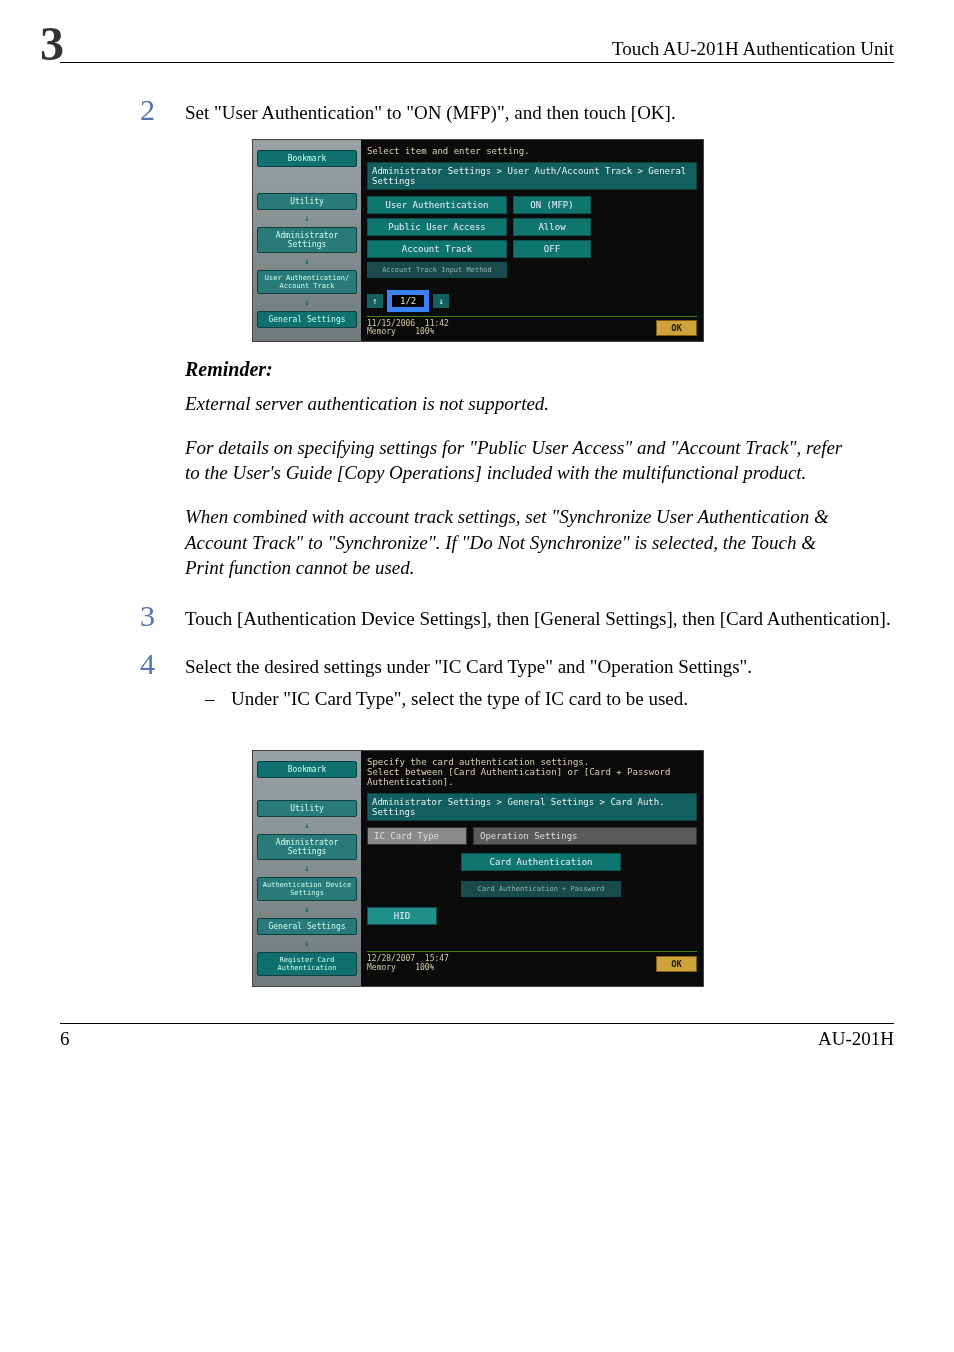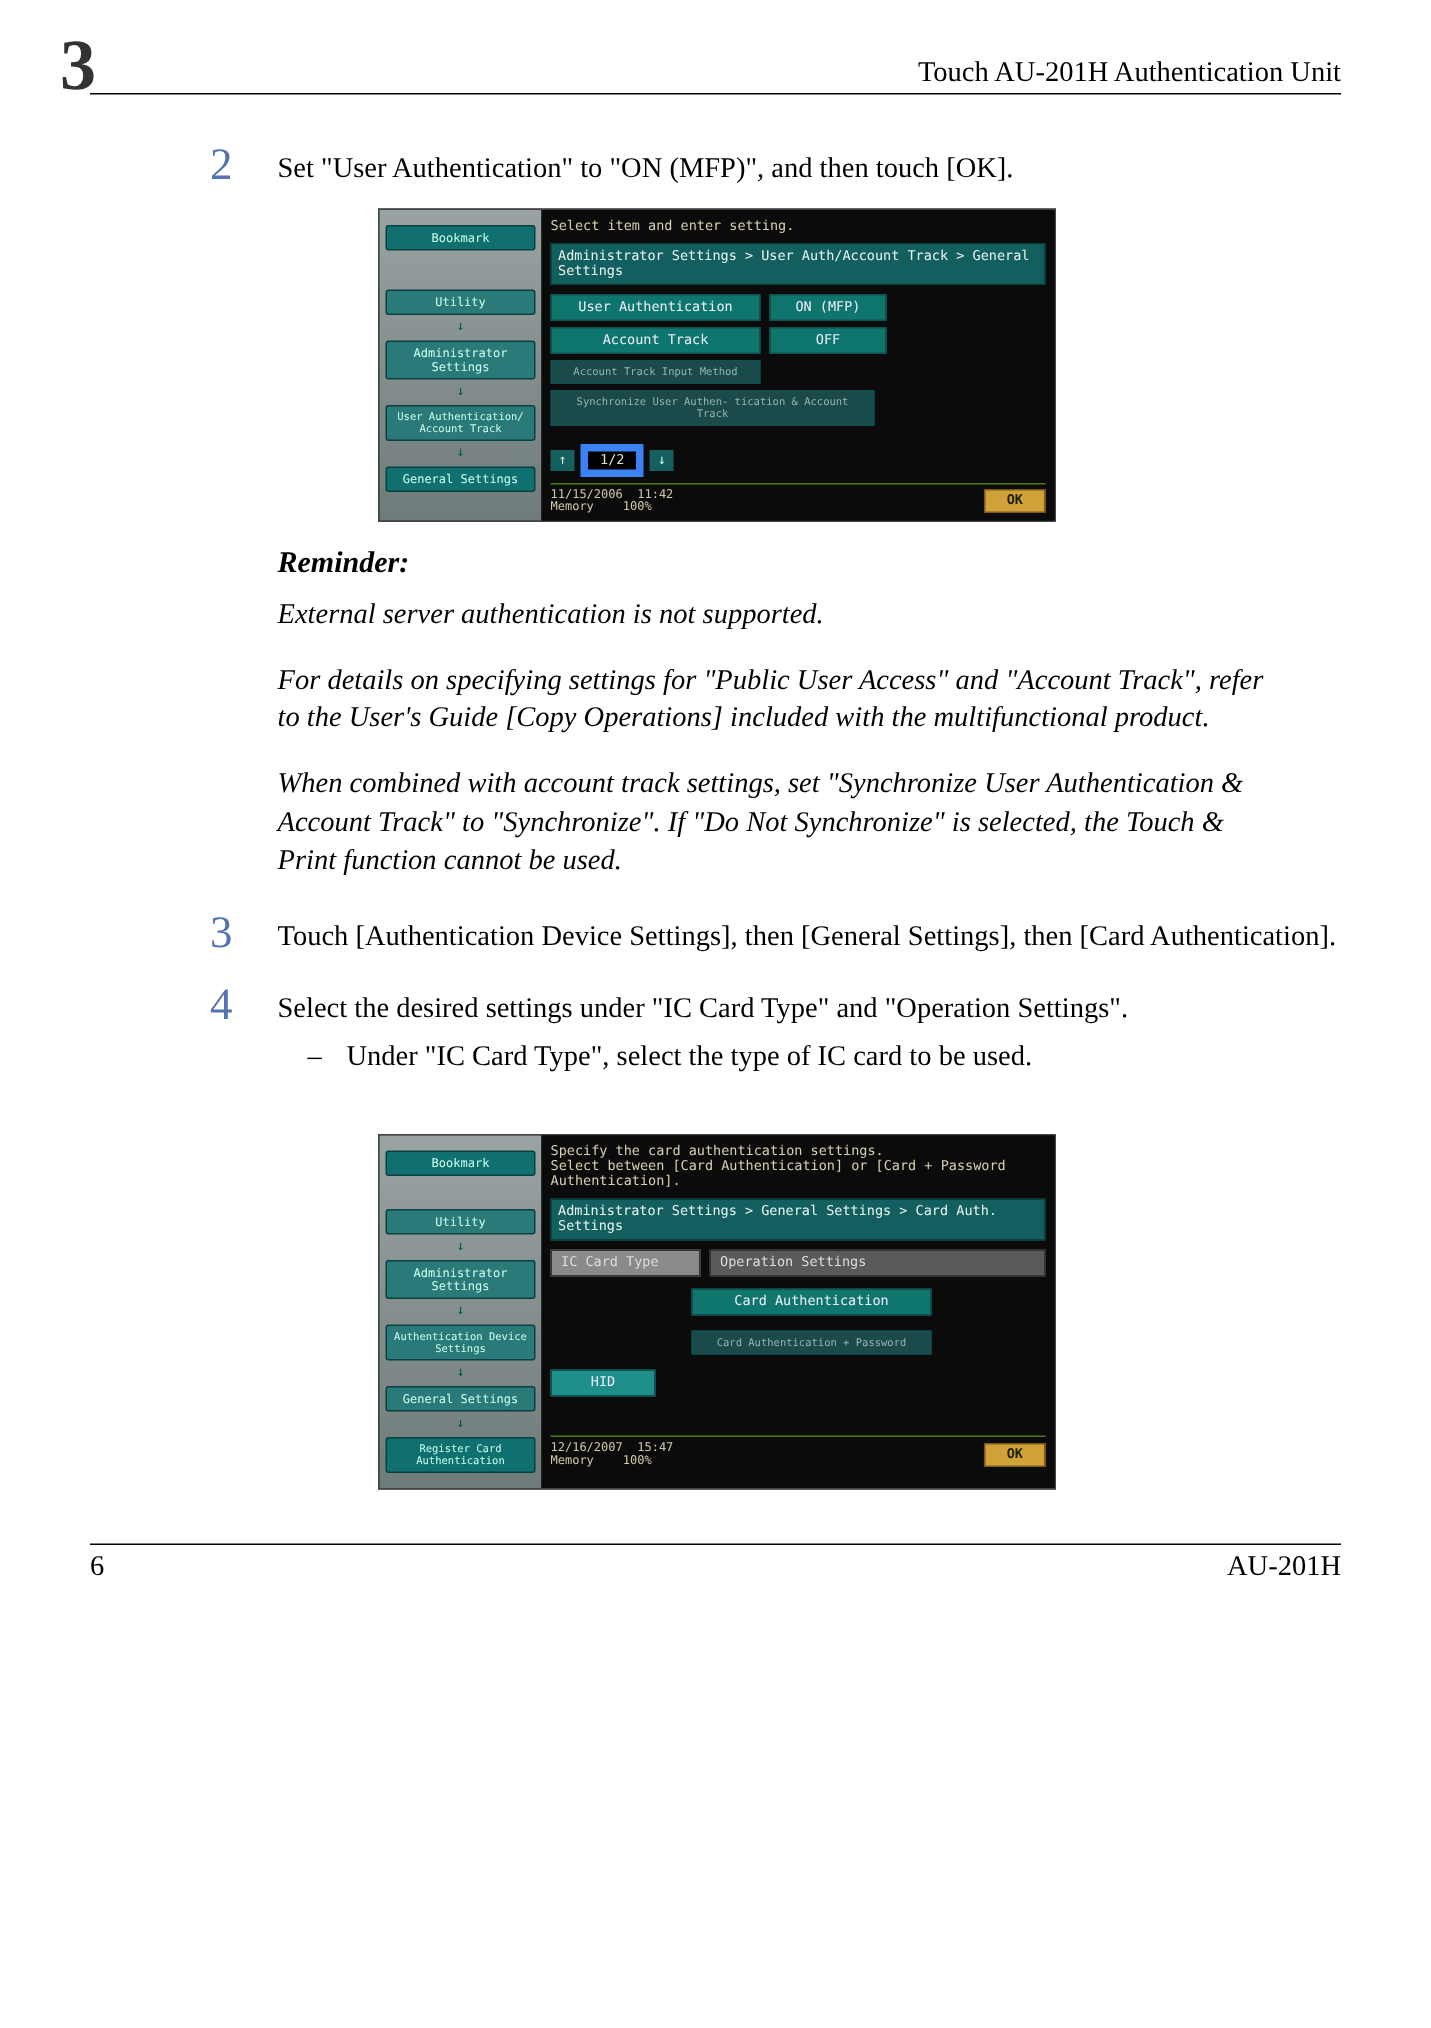--- a/index.html
+++ b/index.html
@@ -230,28 +230,29 @@
           <div class="scr-side-btn teal">General Settings</div>
         </div>
         <div class="scr-main">
           <div class="scr-instruct">Select item and enter setting.</div>
           <div class="scr-breadcrumb">Administrator Settings &gt; User Auth/Account Track  &gt; General Settings</div>
           <div class="scr-row">
             <div class="scr-btn w1">User Authentication</div>
             <div class="scr-btn w2">ON (MFP)</div>
           </div>
           <div class="scr-row">
+            <div class="scr-btn w1">Public User Access</div>
+            <div class="scr-btn w2">Allow</div>
+          </div>
+          <div class="scr-row">
             <div class="scr-btn w1">Account Track</div>
             <div class="scr-btn w2">OFF</div>
           </div>
           <div class="scr-row">
             <div class="scr-btn dim w1" style="font-size:7px;">Account Track Input Method</div>
-          </div>
-          <div class="scr-row">
-            <div class="scr-btn dim" style="width:206px;font-size:7px;">Synchronize User Authen- tication &amp; Account Track</div>
           </div>
           <div class="scr-pager">
             <div class="scr-pg-btn">↑</div>
             <div class="scr-pg-ind">1/2</div>
             <div class="scr-pg-btn">↓</div>
           </div>
           <div class="scr-foot">
             <div class="scr-status">
               <span>11/15/2006</span>&nbsp;&nbsp;<span>11:42</span><br>
               <span>Memory</span>&nbsp;&nbsp;&nbsp;&nbsp;<span>100%</span>
@@ -312,21 +313,21 @@
               <div class="scr-btn" style="width:150px;margin-bottom:10px;">Card Authentication</div>
               <div class="scr-btn dim" style="width:150px;font-size:7px;">Card Authentication + Password</div>
             </div>
           </div>
           <div style="margin-top:10px;">
             <div class="scr-btn" style="width:60px;background:#1f8f8a;">HID</div>
           </div>
           <div style="height:22px;"></div>
           <div class="scr-foot">
             <div class="scr-status">
-              <span>12/16/2007</span>&nbsp;&nbsp;<span>15:47</span><br>
+              <span>12/28/2007</span>&nbsp;&nbsp;<span>15:47</span><br>
               <span>Memory</span>&nbsp;&nbsp;&nbsp;&nbsp;<span>100%</span>
             </div>
             <div class="scr-ok">OK</div>
           </div>
         </div>
       </div>
     </div>
   </div>
 
   <div class="footer-row">

